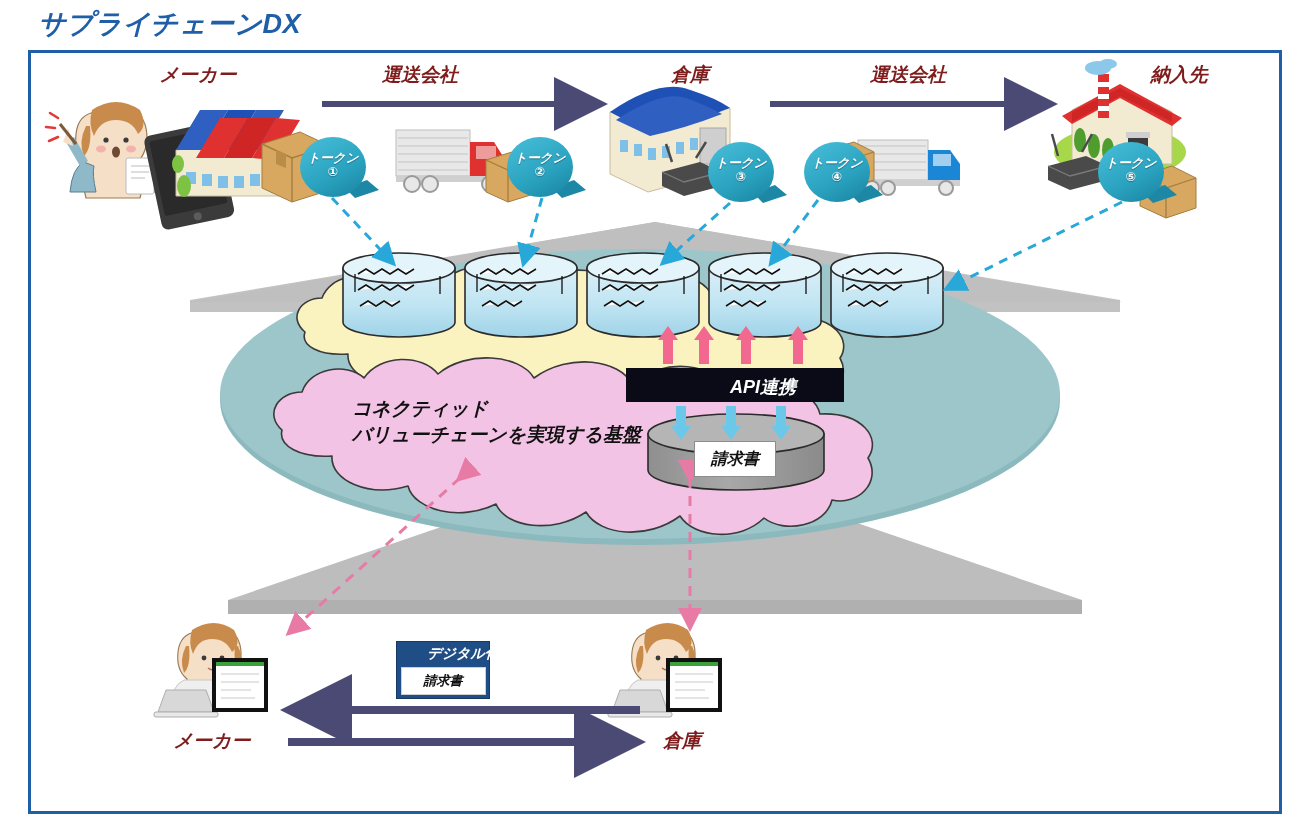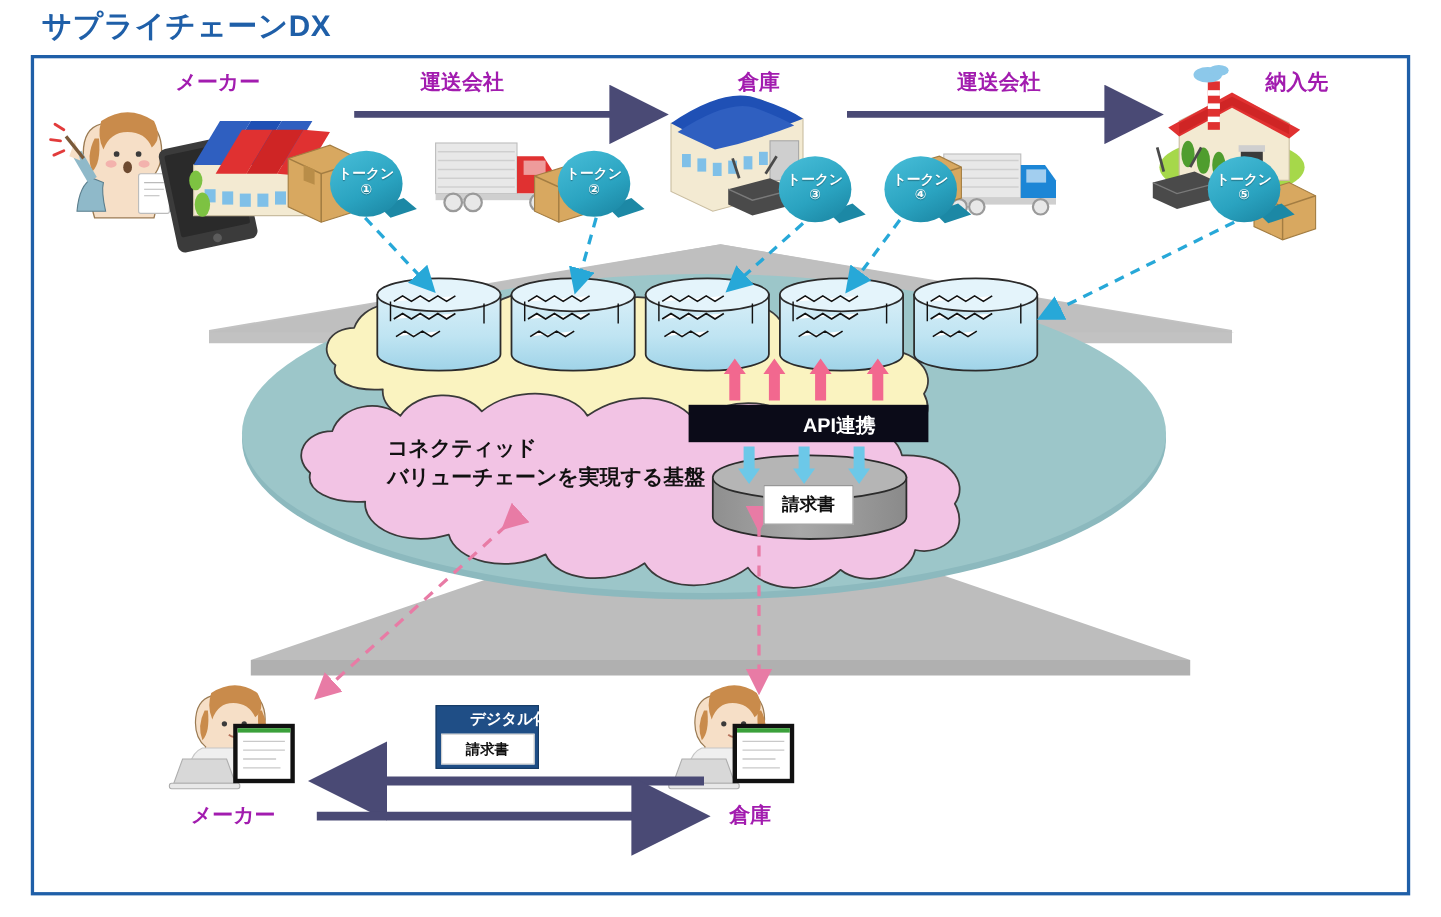--- a/index.html
+++ b/index.html
@@ -1,35 +1,35 @@
 <!DOCTYPE html>
 <html lang="ja"><head>
 <meta charset="utf-8">
 <style>
   html,body{margin:0;padding:0;background:#ffffff;}
   body{
     width:1310px;height:834px;position:relative;overflow:hidden;
     font-family:"Liberation Sans","DejaVu Sans",sans-serif;
   }
-  #stage{position:absolute;left:0;top:0;width:1310px;height:738px;}
+  #stage{position:absolute;left:0;top:0;width:1310px;height:738px;font-style:italic;}
 
   .title{
     position:absolute;left:38px;top:6px;
     font-size:27px;font-weight:bold;color:#1F5FA8;
     letter-spacing:.5px;white-space:nowrap;
   }
   .frame{
     position:absolute;left:28px;top:50px;width:1254px;height:764px;
     border:3px solid #1F5FA8;background:#ffffff;box-sizing:border-box;
   }
 
   svg.layer{position:absolute;left:0;top:0;width:1310px;height:834px;overflow:visible;}
 
   .lbl{
-    position:absolute;font-size:19px;font-weight:bold;color:#a21caf;
+    position:absolute;font-size:19px;font-weight:bold;color:#7f1d1d;
     white-space:nowrap;text-align:center;
   }
   .cloudtext{
     position:absolute;font-size:19px;font-weight:bold;color:#111;
     white-space:nowrap;line-height:1.38;
   }
   .apitext{
     position:absolute;font-size:18px;font-weight:bold;color:#ffffff;
     white-space:nowrap;
     padding-left:28px;

